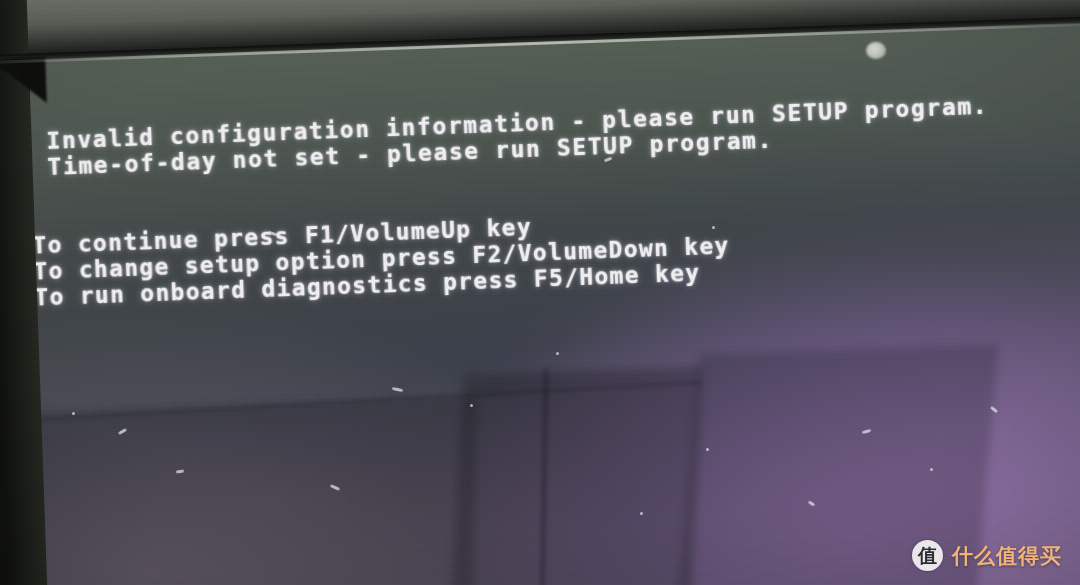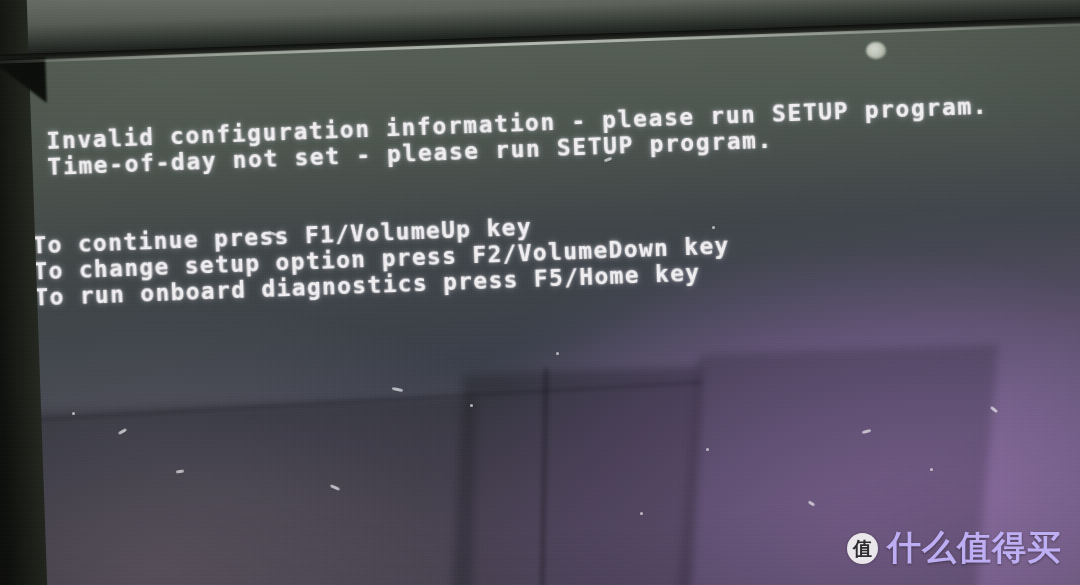--- a/index.html
+++ b/index.html
@@ -261,22 +261,22 @@
     color: #2a2a2a;
     display: flex;
     align-items: center;
     justify-content: center;
     font-size: 19px;
     font-weight: 700;
     line-height: 1;
     box-shadow: 0 0 3px rgba(0,0,0,.35);
   }
   .wm-text {
-    color: #c4b5fd;
-    font-size: 34px;
+    color: #fdba74;
+    font-size: 21px;
     font-weight: 700;
     letter-spacing: 1px;
     text-shadow: 0 1px 3px rgba(0,0,0,.4);
   }
 </style>
 </head>
 <body>
 
 <div id="photo">
 

